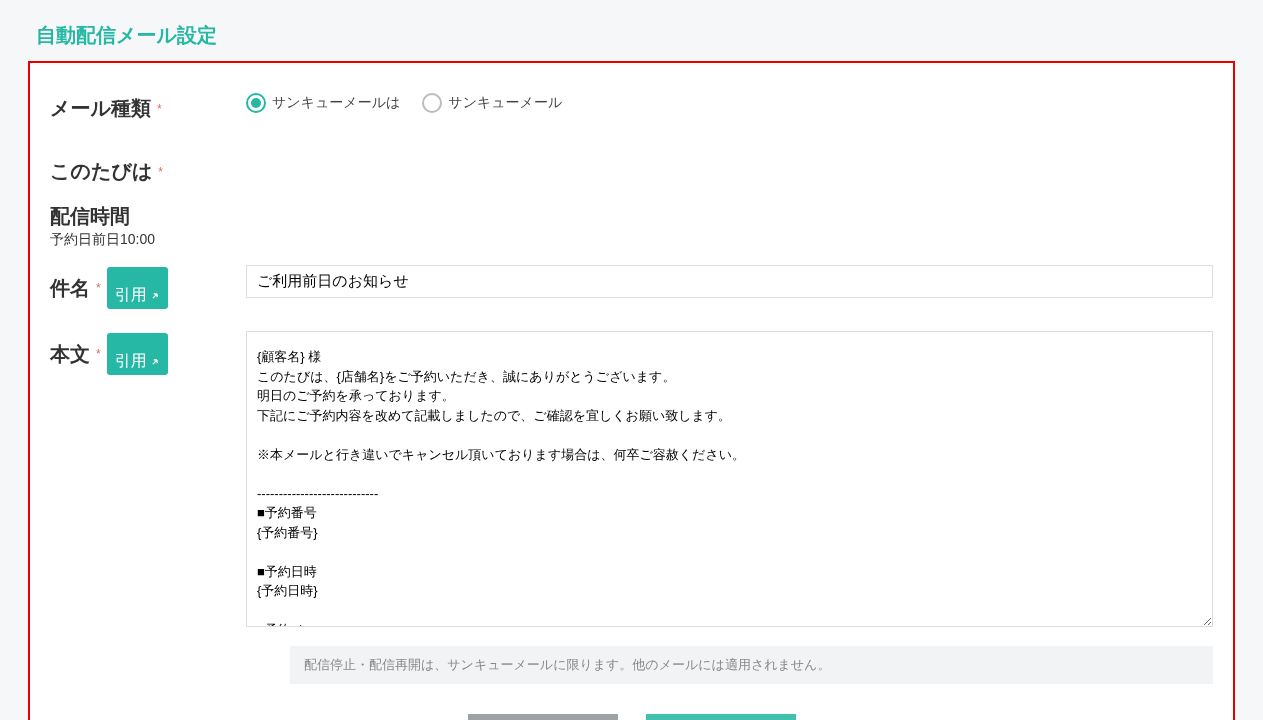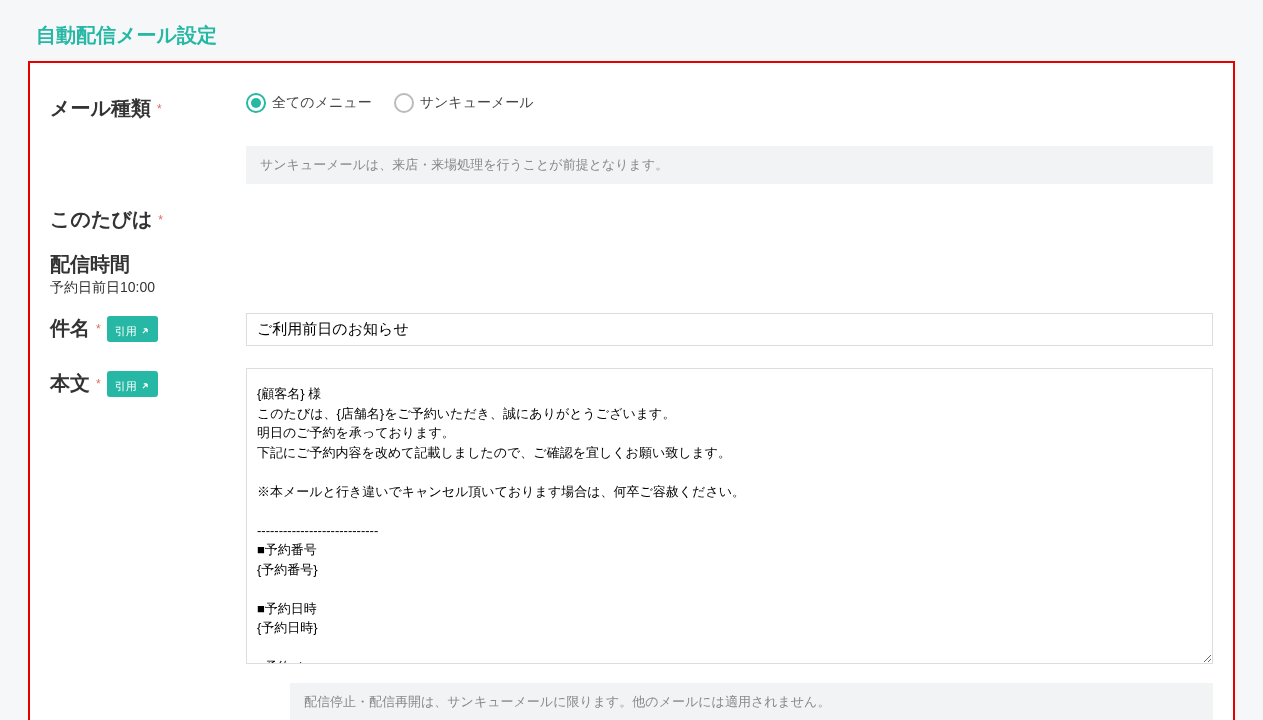--- a/index.html
+++ b/index.html
@@ -88,22 +88,22 @@
       padding: 10px 14px;
       margin-top: 16px;
     }
     .info-banner.bottom {
       margin-top: 16px;
       margin-left: 44px;
     }
     .quote-btn {
       background: #26b8a5;
       color: #fff;
-      font-size: 11px;
-      padding: 8px 8px 3px 8px;
+      font-size: 16px;
+      padding: 18px 8px 3px 8px;
       border-radius: 3px;
       border: none;
       display: inline-flex;
       align-items: center;
       gap: 3px;
       cursor: pointer;
       margin-left: 6px;
     }
     .quote-btn svg {
       width: 10px;
@@ -170,34 +170,31 @@
       <div class="label-col">
         <span class="label-text">メール種類</span>
         <span class="required">*</span>
       </div>
       <div class="content-col">
         <div class="radio-group">
           <div class="radio-item">
             <span class="radio-outer">
                 <span class="radio-inner"></span>
               </span>
-            <span class="radio-label">全てのメニュー</span>
+            <span class="radio-label">サンキューメールは</span>
           </div>
           <div class="radio-item">
             <span class="radio-outer unselected"></span>
             <span class="radio-label">サンキューメール</span>
           </div>
         </div>
       </div>
     </div>
     <div class="form-row">
       <div class="label-col"></div>
-      <div class="content-col">
-        <div class="info-banner" style="margin-top:12px;">サンキューメールは、来店・来場処理を行うことが前提となります。</div>
-      </div>
     </div>
   </div>
 
   <div class="form-row menu-row">
     <div class="label-col">
       <span class="label-text">このたびは</span>
       <span class="required">*</span>
     </div>
   </div>
 

